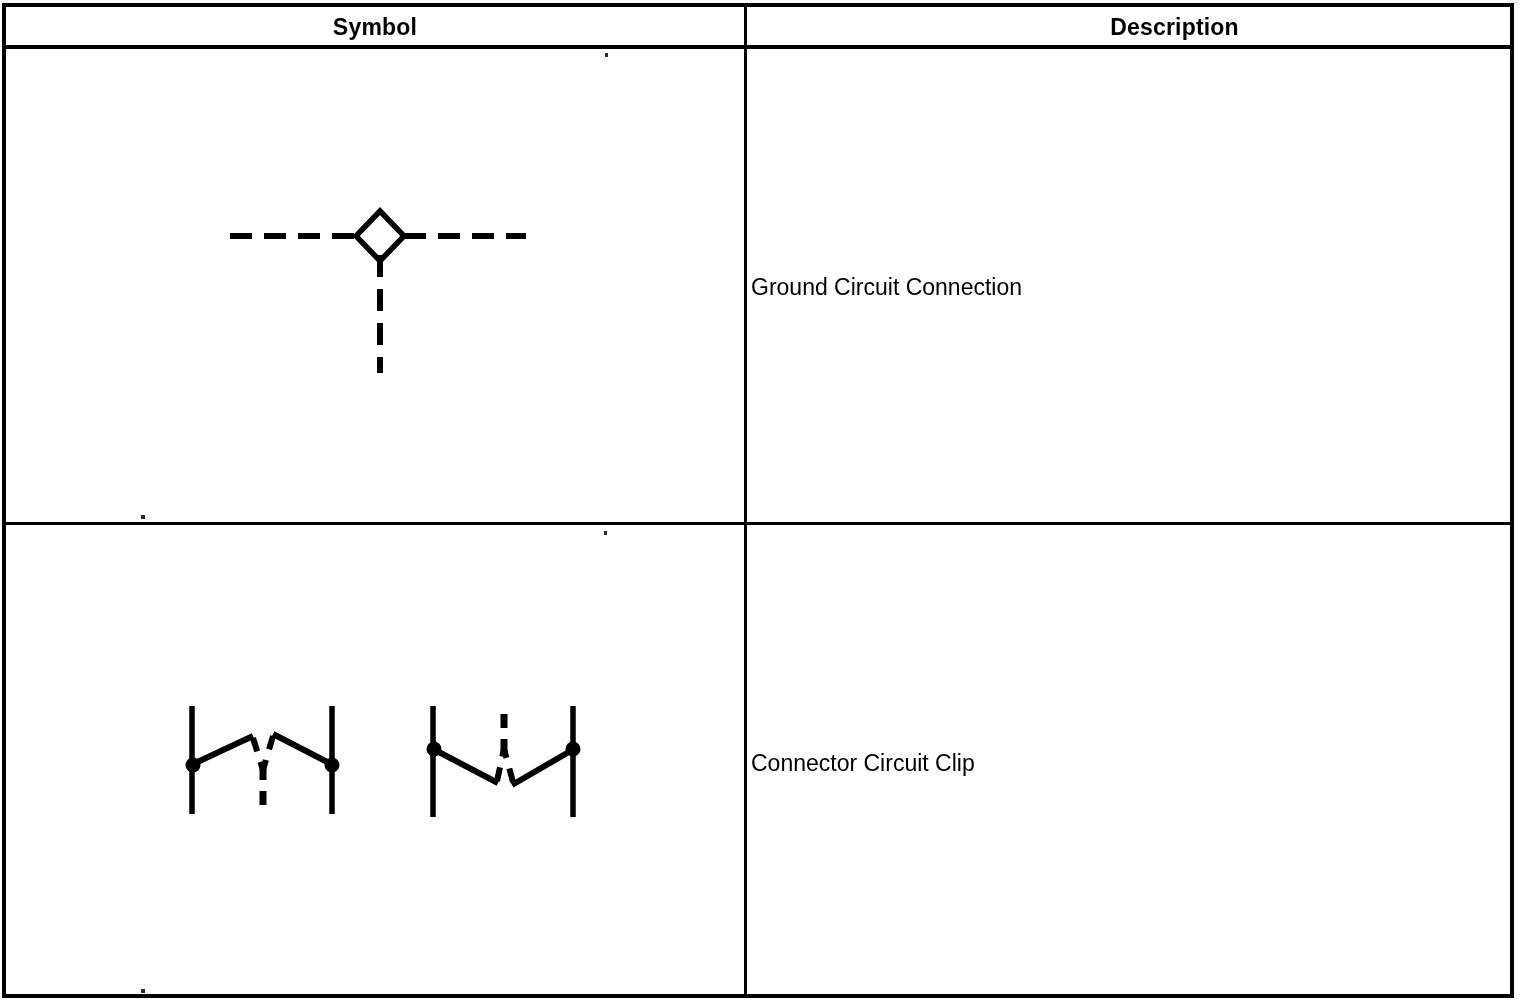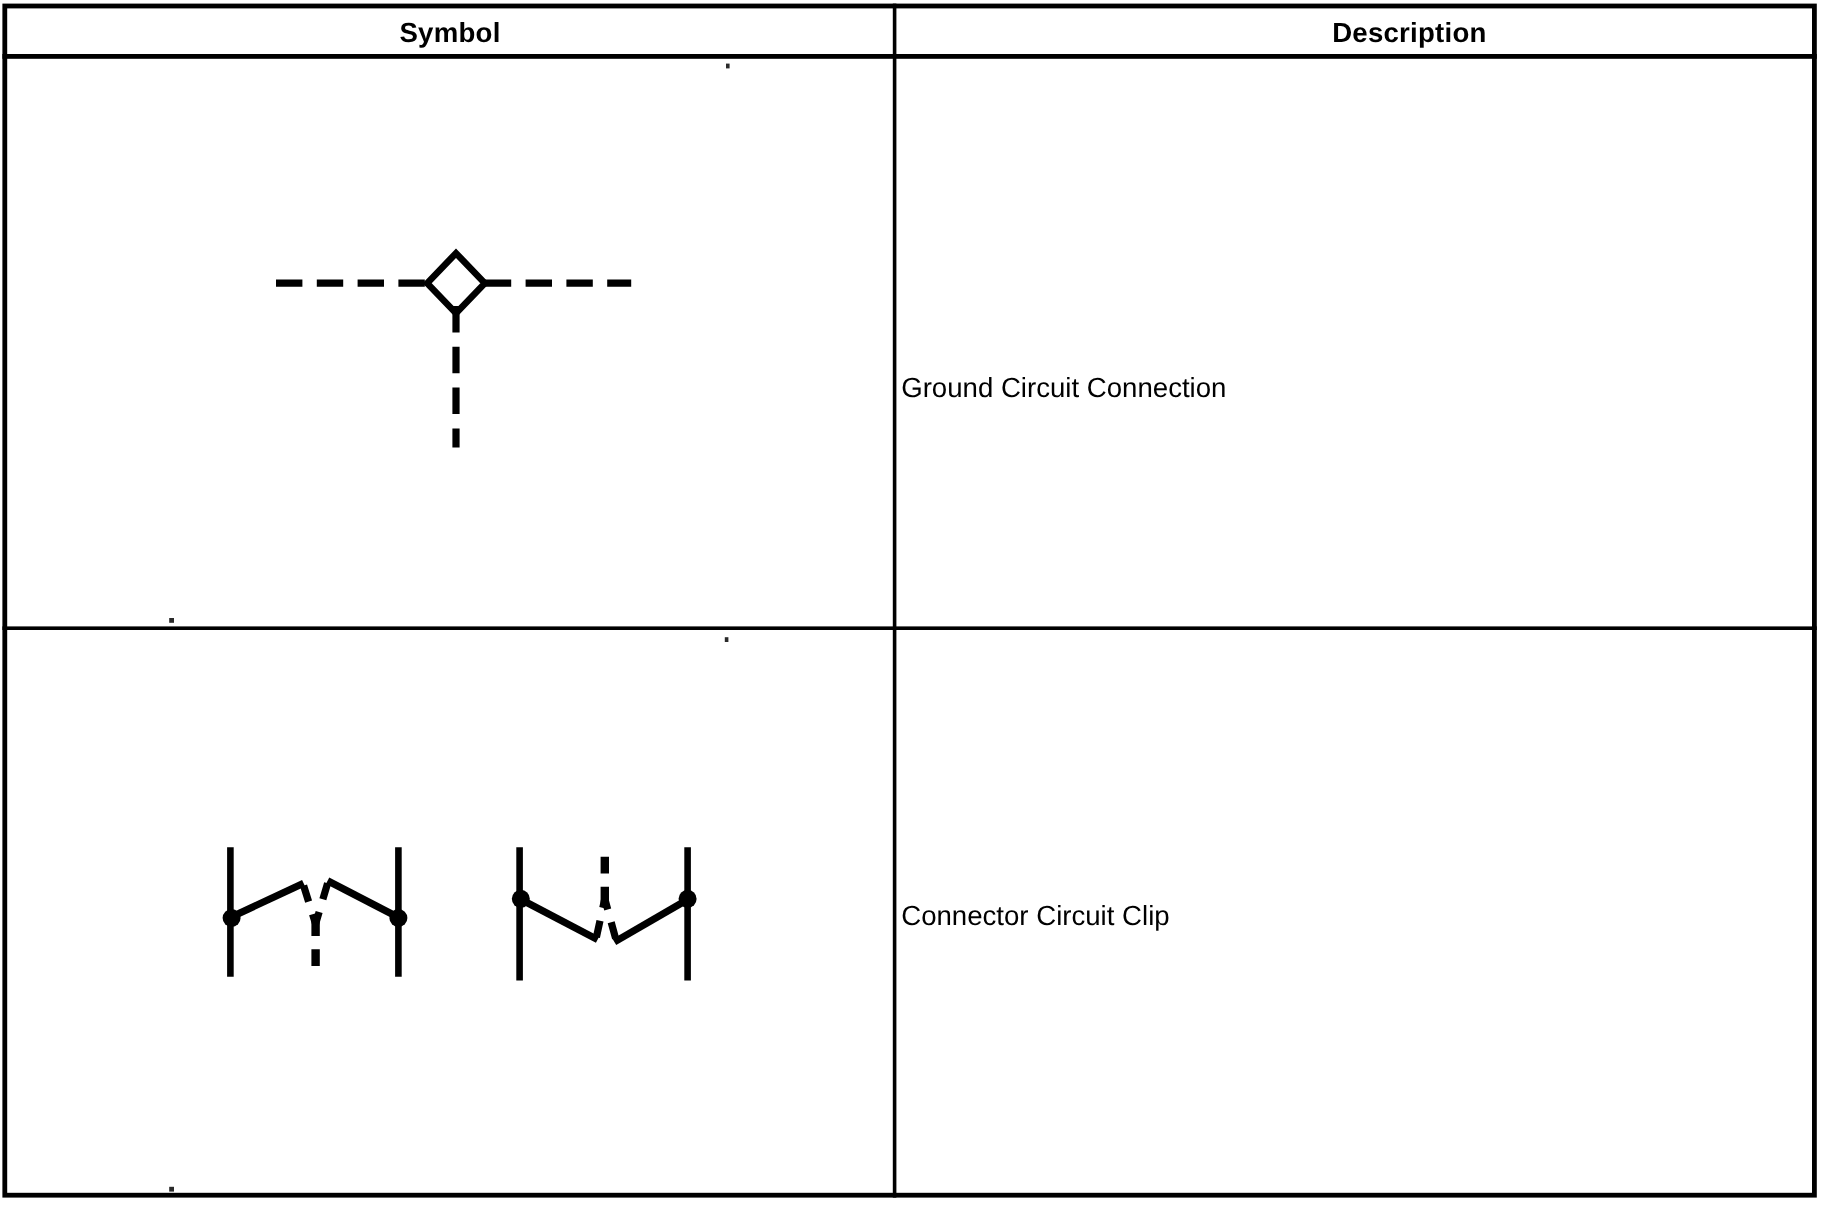--- a/index.html
+++ b/index.html
@@ -75,21 +75,21 @@
 
   
   .desc-cell {
     position: absolute;
     left: 751px;
     font-size: 23px;
     font-weight: normal;
     line-height: 28px;
     white-space: nowrap;
   }
-  #desc-row-1 { top: 273px; margin-top: 36px; }
+  #desc-row-1 { top: 273px; }
   #desc-row-2 { top: 749px; }
 
   
   .symbol-cell {
     position: absolute;
     left: 6px;
     width: 738px;
   }
   #sym-row-1 { top: 49px;  height: 473px; }
   #sym-row-2 { top: 525px; height: 470px; }

